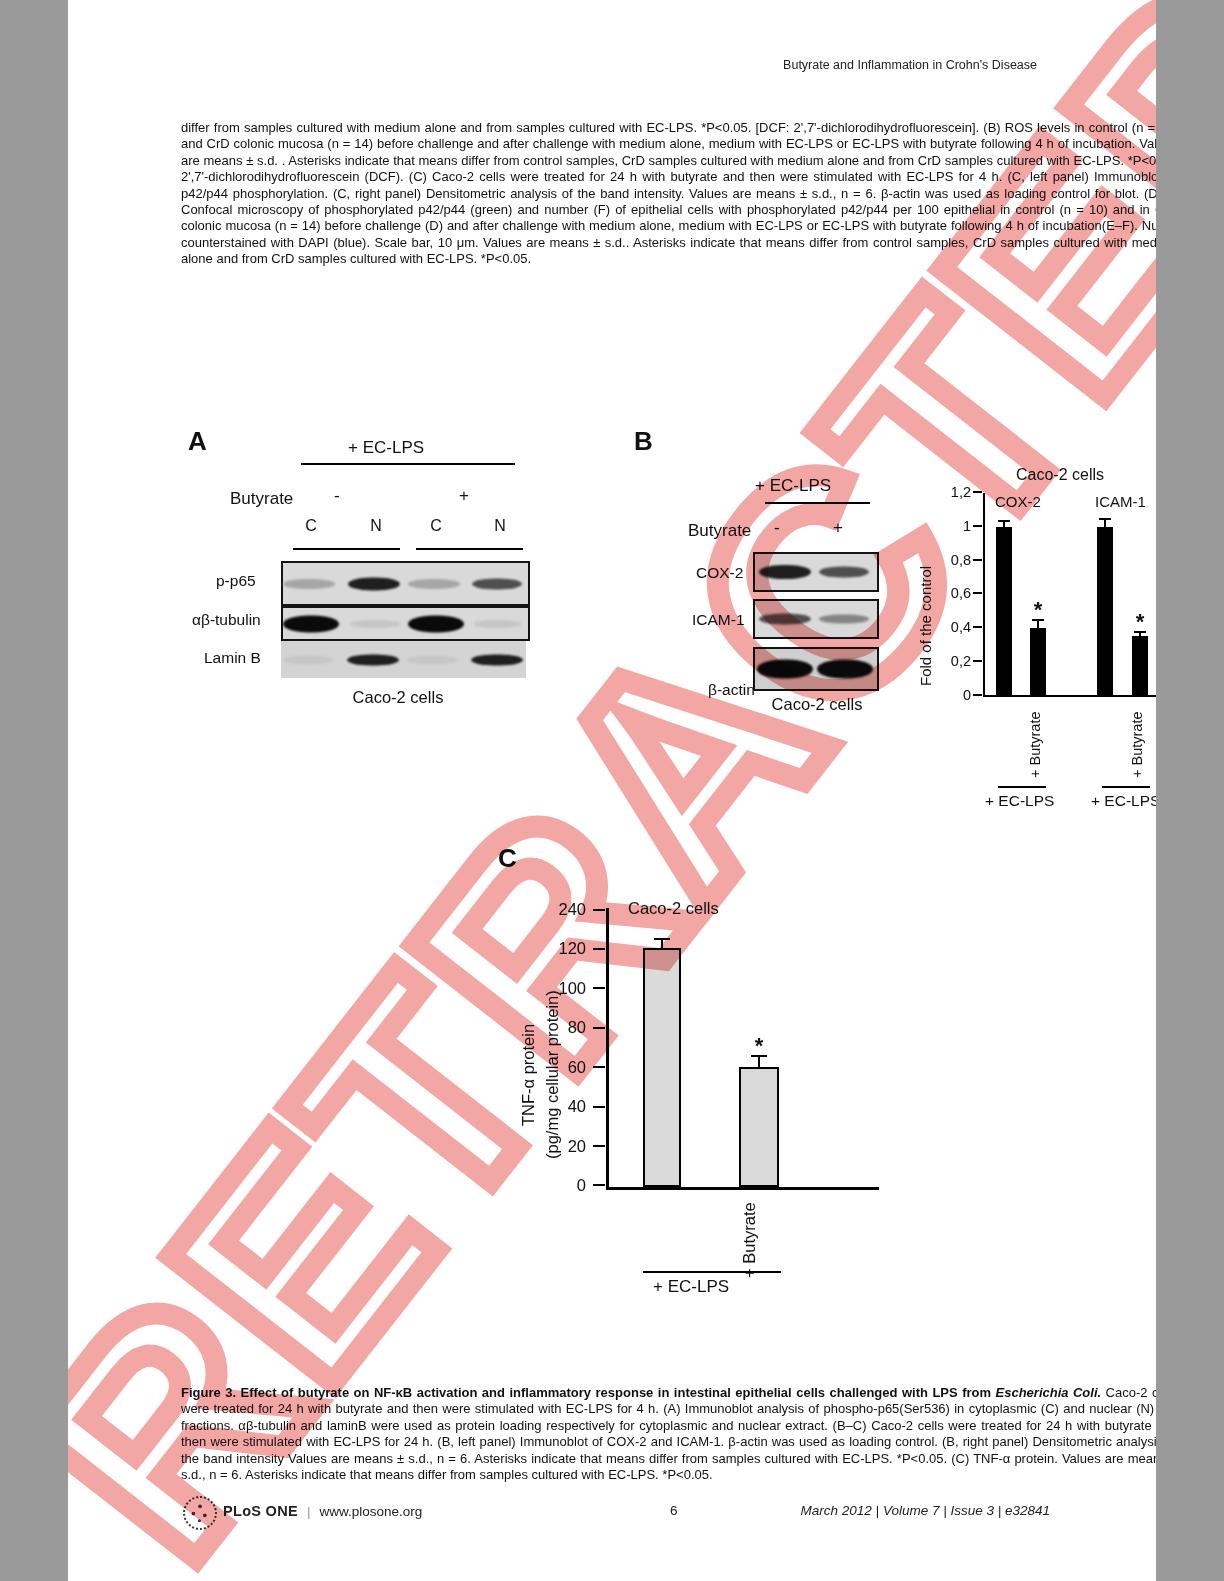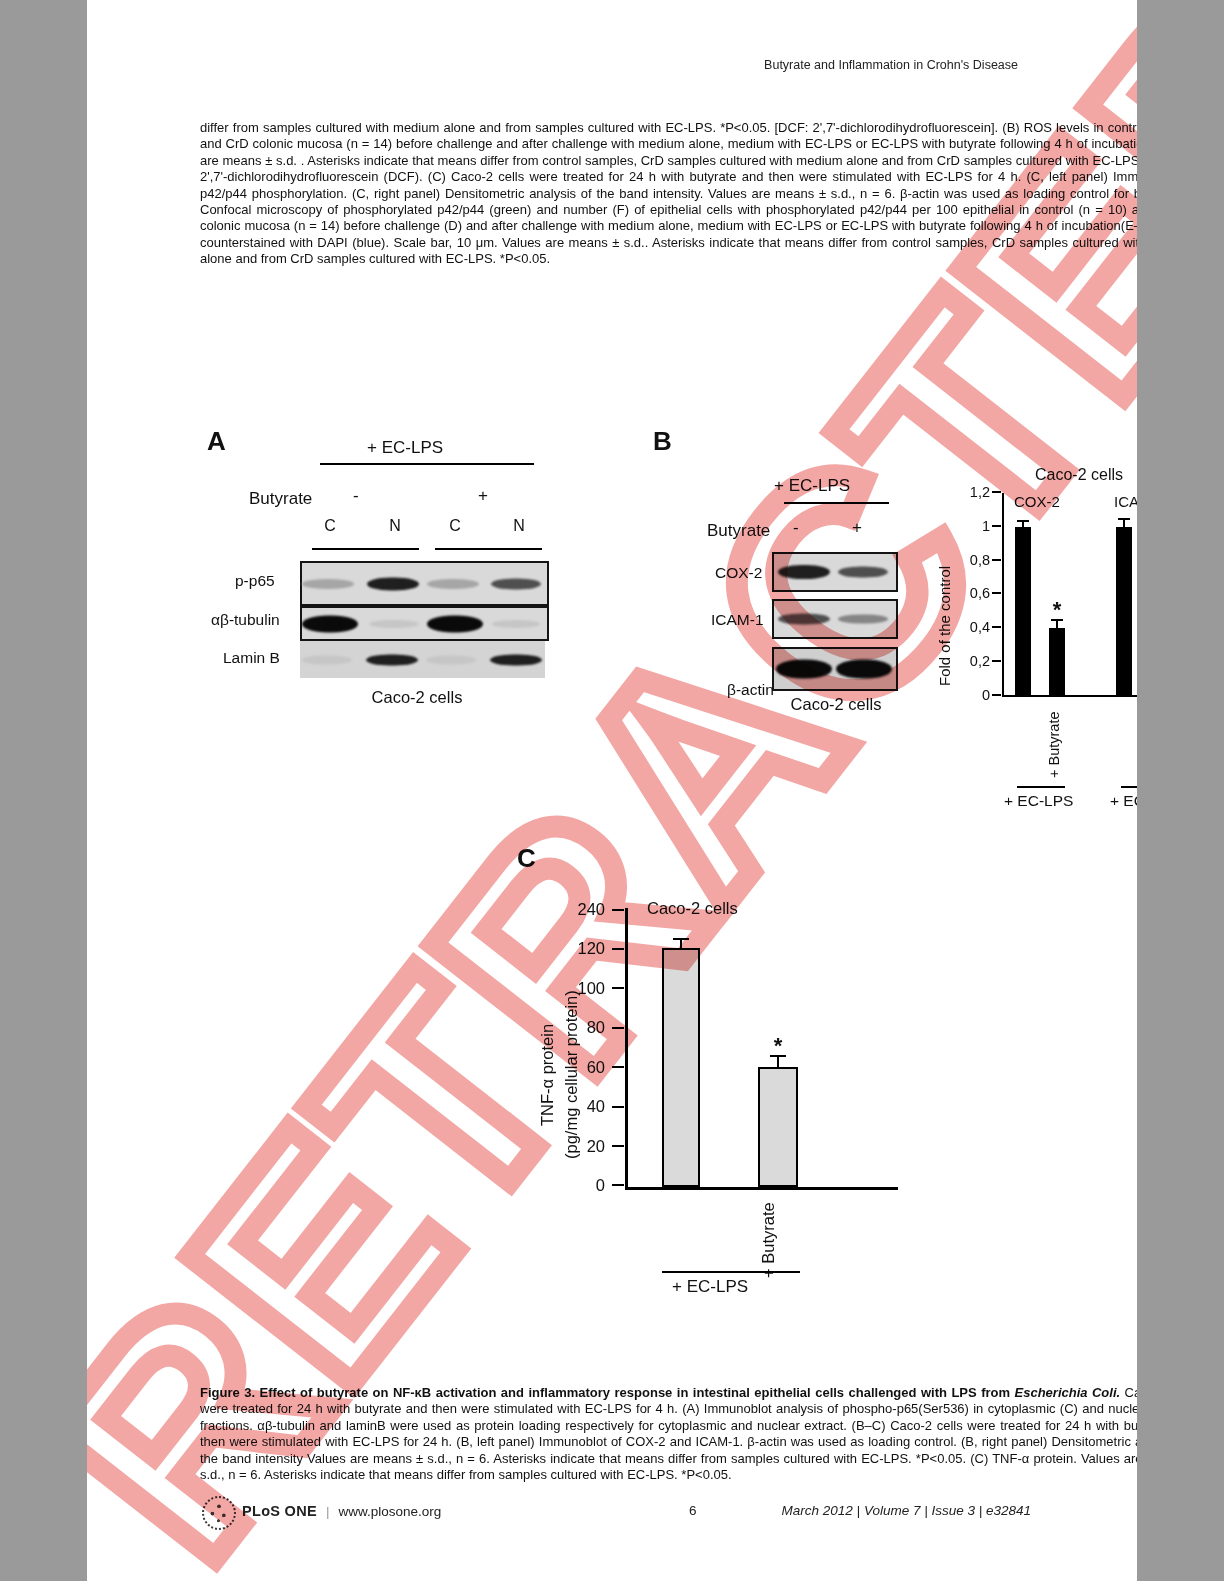--- a/index.html
+++ b/index.html
@@ -1,17 +1,17 @@
 <!DOCTYPE html>
 <html><head>
 <meta charset="utf-8">
 <style>
   html,body{margin:0;padding:0;background:#9a9a9a;}
   .page{position:relative;width:1050px;height:1581px;background:#ffffff;margin:0 auto;
-        font-family:"Liberation Sans",sans-serif;color:#111;overflow:hidden;}
+        font-family:"Liberation Sans",sans-serif;color:#111;overflow:hidden;padding-left:38px;}
   .abs{position:absolute;}
   .runhead{font-size:12.5px;color:#222;}
   .cap{font-size:13px;line-height:16.4px;text-align:justify;margin:0;}
   .doi{font-size:13px;line-height:16.4px;margin:0;}
   .bold{font-weight:bold;}
   .bi{font-weight:bold;font-style:italic;}
   .panel-label{font-size:26px;font-weight:bold;}
   .hdr{font-size:17px;}
   .lane{font-size:16px;text-align:center;}
   .rowlab{font-size:15.5px;}

